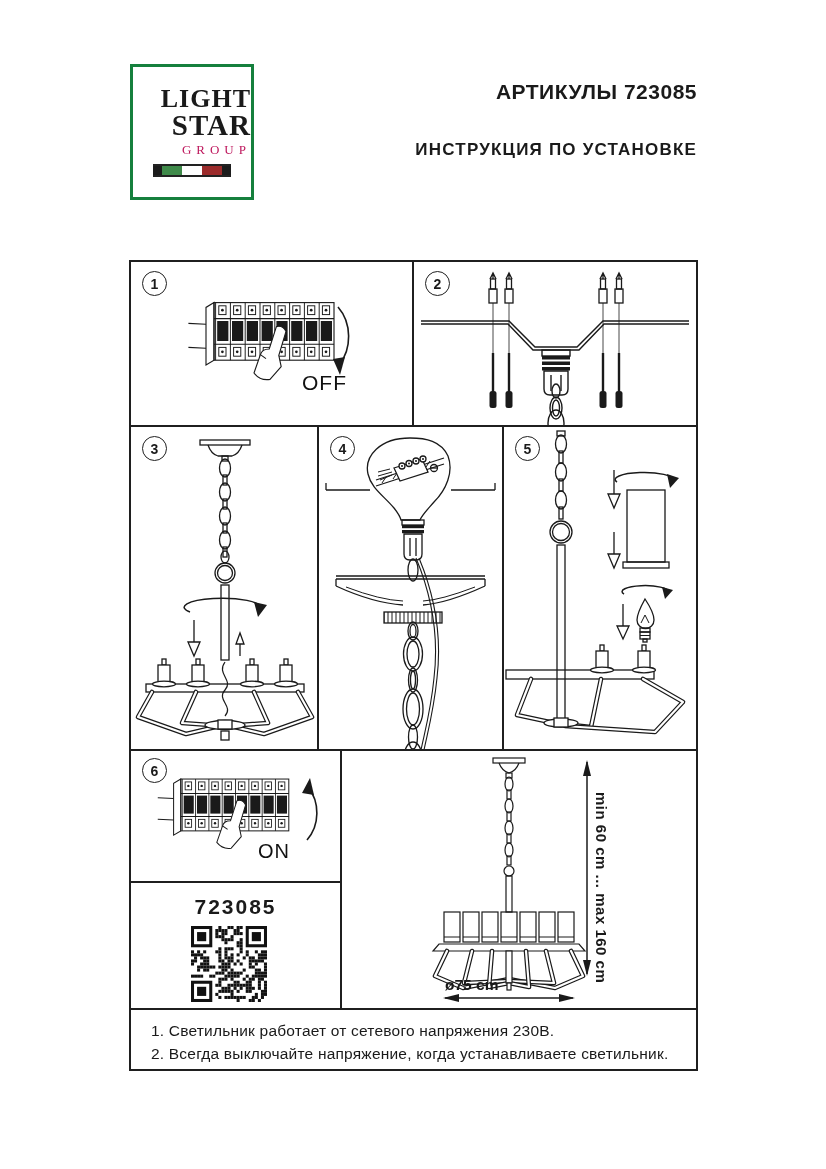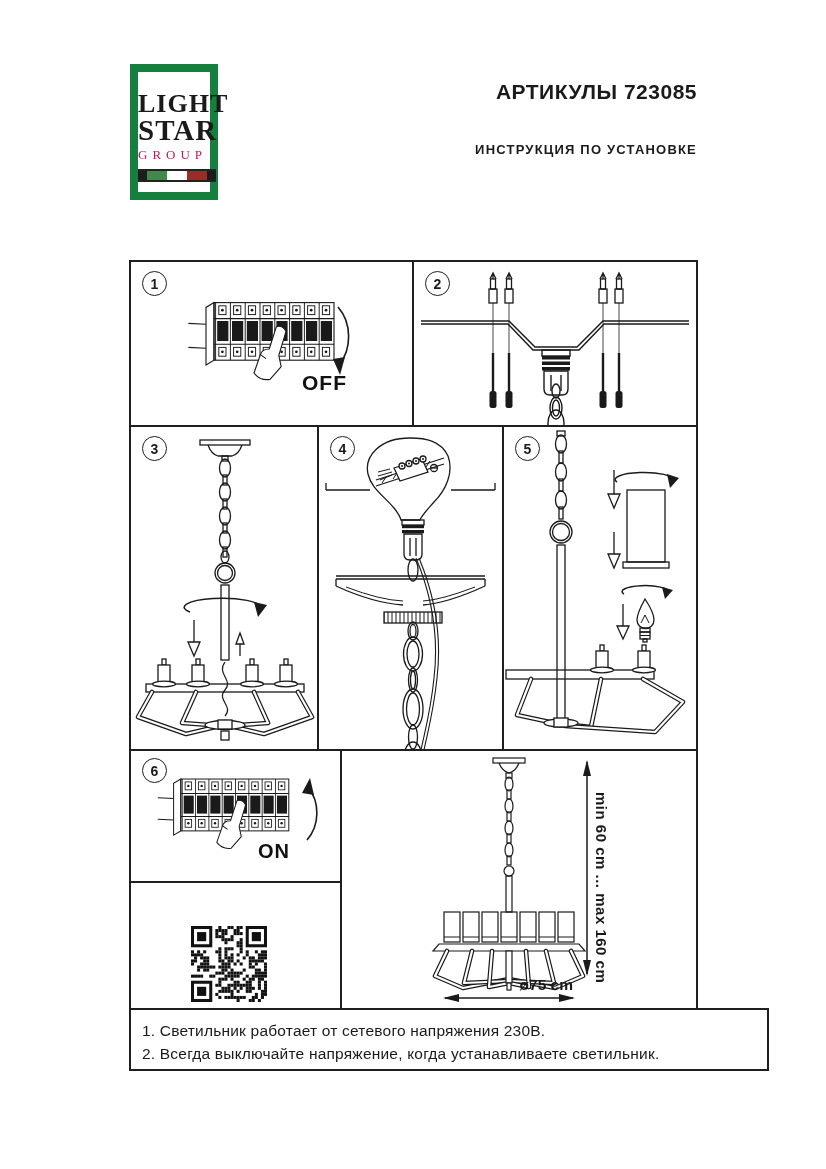--- a/index.html
+++ b/index.html
@@ -2,48 +2,48 @@
 <html><head>
 <meta charset="utf-8">
 <style>
   html,body{margin:0;padding:0}
   body{width:826px;height:1169px;background:#fff;position:relative;overflow:hidden;
        font-family:"Liberation Sans",sans-serif;color:#1a1a1a}
   .panel{position:absolute;background:#fff;outline:2px solid #1f1f1f;outline-offset:-1px}
   .draw{position:absolute;left:0;top:0}
   .stepnum{position:absolute;left:12px;top:10px;width:23px;height:23px;border:1.6px solid #1f1f1f;
            border-radius:50%;display:grid;place-items:center;font-size:14px;font-weight:bold}
-  .lbl{position:absolute;font-weight:bold;color:#111}
+  .lbl{position:absolute;font-weight:normal;color:#111}
   .o{fill:none;stroke:#1a1a1a;stroke-width:4.6;stroke-linejoin:round;stroke-linecap:round}
   .i{fill:none;stroke:#fff;stroke-width:2.2;stroke-linejoin:round;stroke-linecap:round}
 
   
-  .logo{position:absolute;left:130px;top:64px;width:88px;height:136px;border:8px solid #15803d;
-        box-sizing:border-box;text-align:left;font-family:"Liberation Serif",serif}
+  .logo{position:absolute;left:130px;top:64px;width:124px;height:136px;border:3px solid #15803d;
+        box-sizing:border-box;text-align:right;font-family:"Liberation Serif",serif}
   .logo .l1{margin-top:20px;font-size:26px;font-weight:bold;line-height:24px;letter-spacing:1px}
   .logo .l2{font-size:29px;font-weight:bold;line-height:28px;letter-spacing:1px}
   .logo .l3{font-size:13px;letter-spacing:5px;color:#be185d;margin-top:3px}
   .flag{width:78px;height:9px;margin:6px auto 0;border-top:2.5px solid #222;border-bottom:2.5px solid #222;
         display:flex;box-sizing:content-box}
   .flag span{height:100%}
 
   
   .hdr{position:absolute;left:280px;right:129px;top:60px;text-align:right}
   .h-series{font-size:21px;font-weight:bold;letter-spacing:.5px}
   .h-art{font-size:21px;font-weight:bold;letter-spacing:.5px;margin-top:20px}
-  .h-title{font-size:13px;font-weight:bold;letter-spacing:1.2px;line-height:26px;margin-top:33px}
+  .h-title{font-size:17px;font-weight:bold;letter-spacing:1.2px;line-height:26px;margin-top:33px}
 
   .qr-num{position:absolute;left:0;right:0;top:13px;text-align:center;font-size:21px;font-weight:bold;letter-spacing:2px}
   .qr-box{position:absolute;left:61px;top:44px}
 
   .dim-v{position:absolute;left:252px;top:42px;writing-mode:vertical-rl;font-size:15px;font-weight:bold;letter-spacing:.5px}
-  .dim-h{position:absolute;left:104px;top:226px;width:128px;text-align:right;font-size:15.5px;font-weight:bold}
-
-  .notes{position:absolute;left:130px;top:1009px;width:638px;height:61px;box-sizing:border-box;
-         padding:11px 18px 0 12px;font-size:15.5px;line-height:22.5px;letter-spacing:.2px}
+  .dim-h{position:absolute;left:104px;top:226px;width:128px;text-align:left;font-size:15.5px;font-weight:bold}
+
+  .notes{position:absolute;left:130px;top:1009px;width:567px;height:61px;box-sizing:border-box;
+         padding:11px 18px 0 21px;font-size:15.5px;line-height:22.5px;letter-spacing:.2px}
 </style>
 </head>
 <body>
 
 <svg width="0" height="0" style="position:absolute" aria-hidden="true">
 <defs>
   <pattern id="kn" width="4" height="12" patternUnits="userSpaceOnUse">
     <line x1="2" y1="0" x2="2" y2="12" stroke="#1a1a1a" stroke-width="1"></line>
   </pattern>
   <g id="mod" stroke="#1a1a1a" fill="none" stroke-width="1.2">
@@ -314,20 +314,21 @@
       </g>
     <g stroke="#1a1a1a" fill="none" stroke-width="1.6">
       <path d="M177 90 C190 75 190 52 178 37"></path>
       <polygon points="172,43 184,45 180,28" fill="#1a1a1a" stroke="none"></polygon>
     </g>
   </svg>
   <span class="lbl" style="left:128px;top:90px;font-size:20px;letter-spacing:1px">ON</span>
 </div>
 
 <div class="panel" style="left:130px;top:882px;width:211px;height:127px">
+  <div class="qr-num">723085</div>
   <div class="qr-box">
     <svg width="76" height="76" viewBox="0 0 76 76">
         <rect x="0" y="0" width="21.28" height="21.28" fill="#111"></rect>
         <rect x="3.04" y="3.04" width="15.2" height="15.2" fill="#fff"></rect>
         <rect x="6.08" y="6.08" width="9.120000000000001" height="9.120000000000001" fill="#111"></rect>
         <rect x="54.72" y="0" width="21.28" height="21.28" fill="#111"></rect>
         <rect x="57.76" y="3.04" width="15.2" height="15.2" fill="#fff"></rect>
         <rect x="60.8" y="6.08" width="9.120000000000001" height="9.120000000000001" fill="#111"></rect>
         <rect x="0" y="54.72" width="21.28" height="21.28" fill="#111"></rect>
         <rect x="3.04" y="57.76" width="15.2" height="15.2" fill="#fff"></rect>

